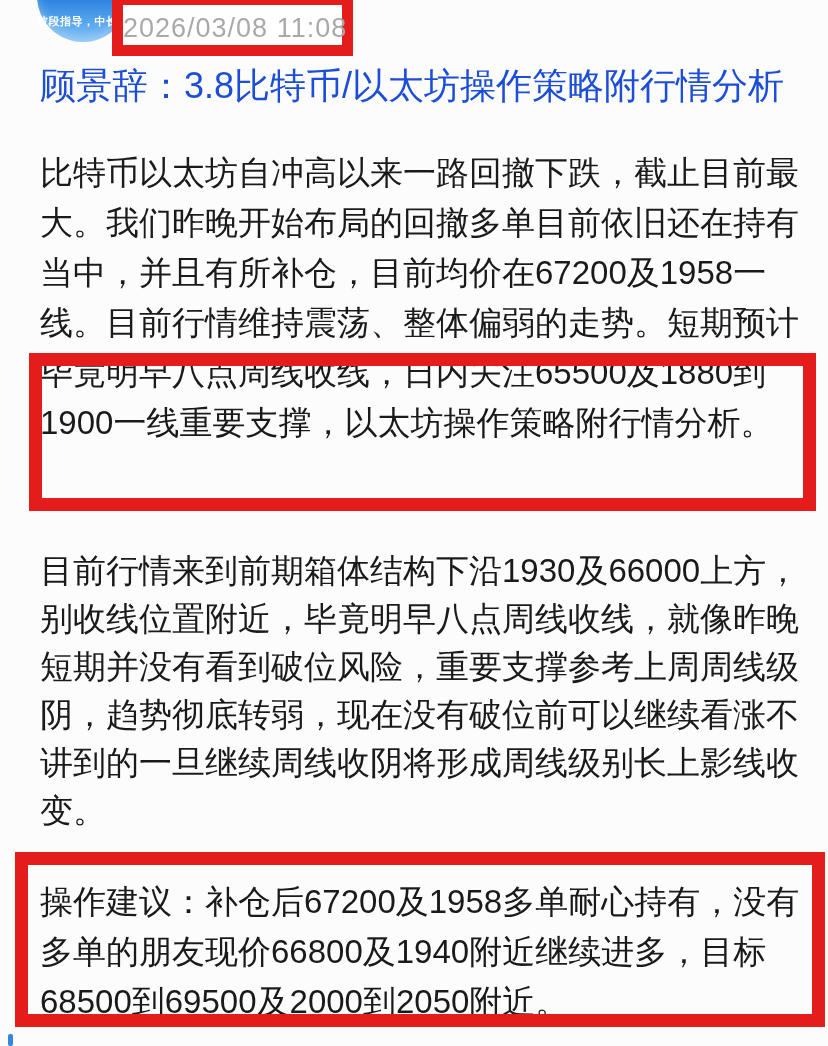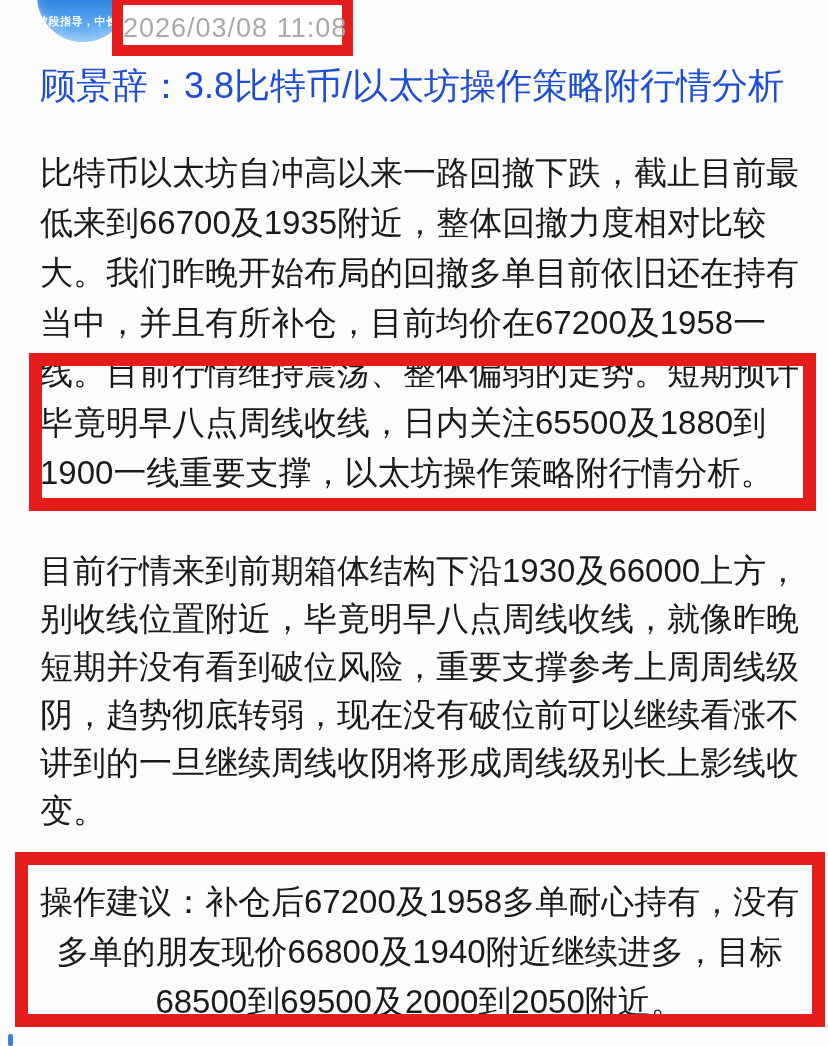--- a/index.html
+++ b/index.html
@@ -60,21 +60,21 @@
     position:absolute;left:40px;
     color:#1a1a1a;
     font-size:33px;
   }
   .para .line{white-space:nowrap;}
   .p1{top:148px;}
   .p1 .line{line-height:50px;height:50px;}
   .p2{top:547px;}
   .p2 .line{line-height:48px;height:48px;}
   .p3{top:877px;}
-  .p3 .line{line-height:50px;height:50px;text-align:center;}
+  .p3 .line{line-height:50px;height:50px;}
   
   .bottom-blue-mark{
     position:absolute;left:8px;top:1034px;
     width:5px;height:12px;
     background:#3584dd;border-radius:2px;
   }
 </style>
 </head>
 <body>
 
@@ -85,21 +85,20 @@
   </div>
 
   <div class="anno anno-timestamp">
     <span class="timestamp">2026/03/08 11:08</span>
   </div>
 
   <div class="title">顾景辞：3.8比特币/以太坊操作策略附行情分析</div>
 
   <div class="para p1">
     <div class="line">比特币以太坊自冲高以来一路回撤下跌，截止目前最</div>
-    <div class="line">低来到66700及1935附近，整体回撤力度相对比较</div>
     <div class="line">大。我们昨晚开始布局的回撤多单目前依旧还在持有</div>
     <div class="line">当中，并且有所补仓，目前均价在67200及1958一</div>
     <div class="line">线。目前行情维持震荡、整体偏弱的走势。短期预计</div>
     <div class="line">毕竟明早八点周线收线，日内关注65500及1880到</div>
     <div class="line">1900一线重要支撑，以太坊操作策略附行情分析。</div>
   </div>
 
   <div class="para p2">
     <div class="line">目前行情来到前期箱体结构下沿1930及66000上方，</div>
     <div class="line">别收线位置附近，毕竟明早八点周线收线，就像昨晚</div>

